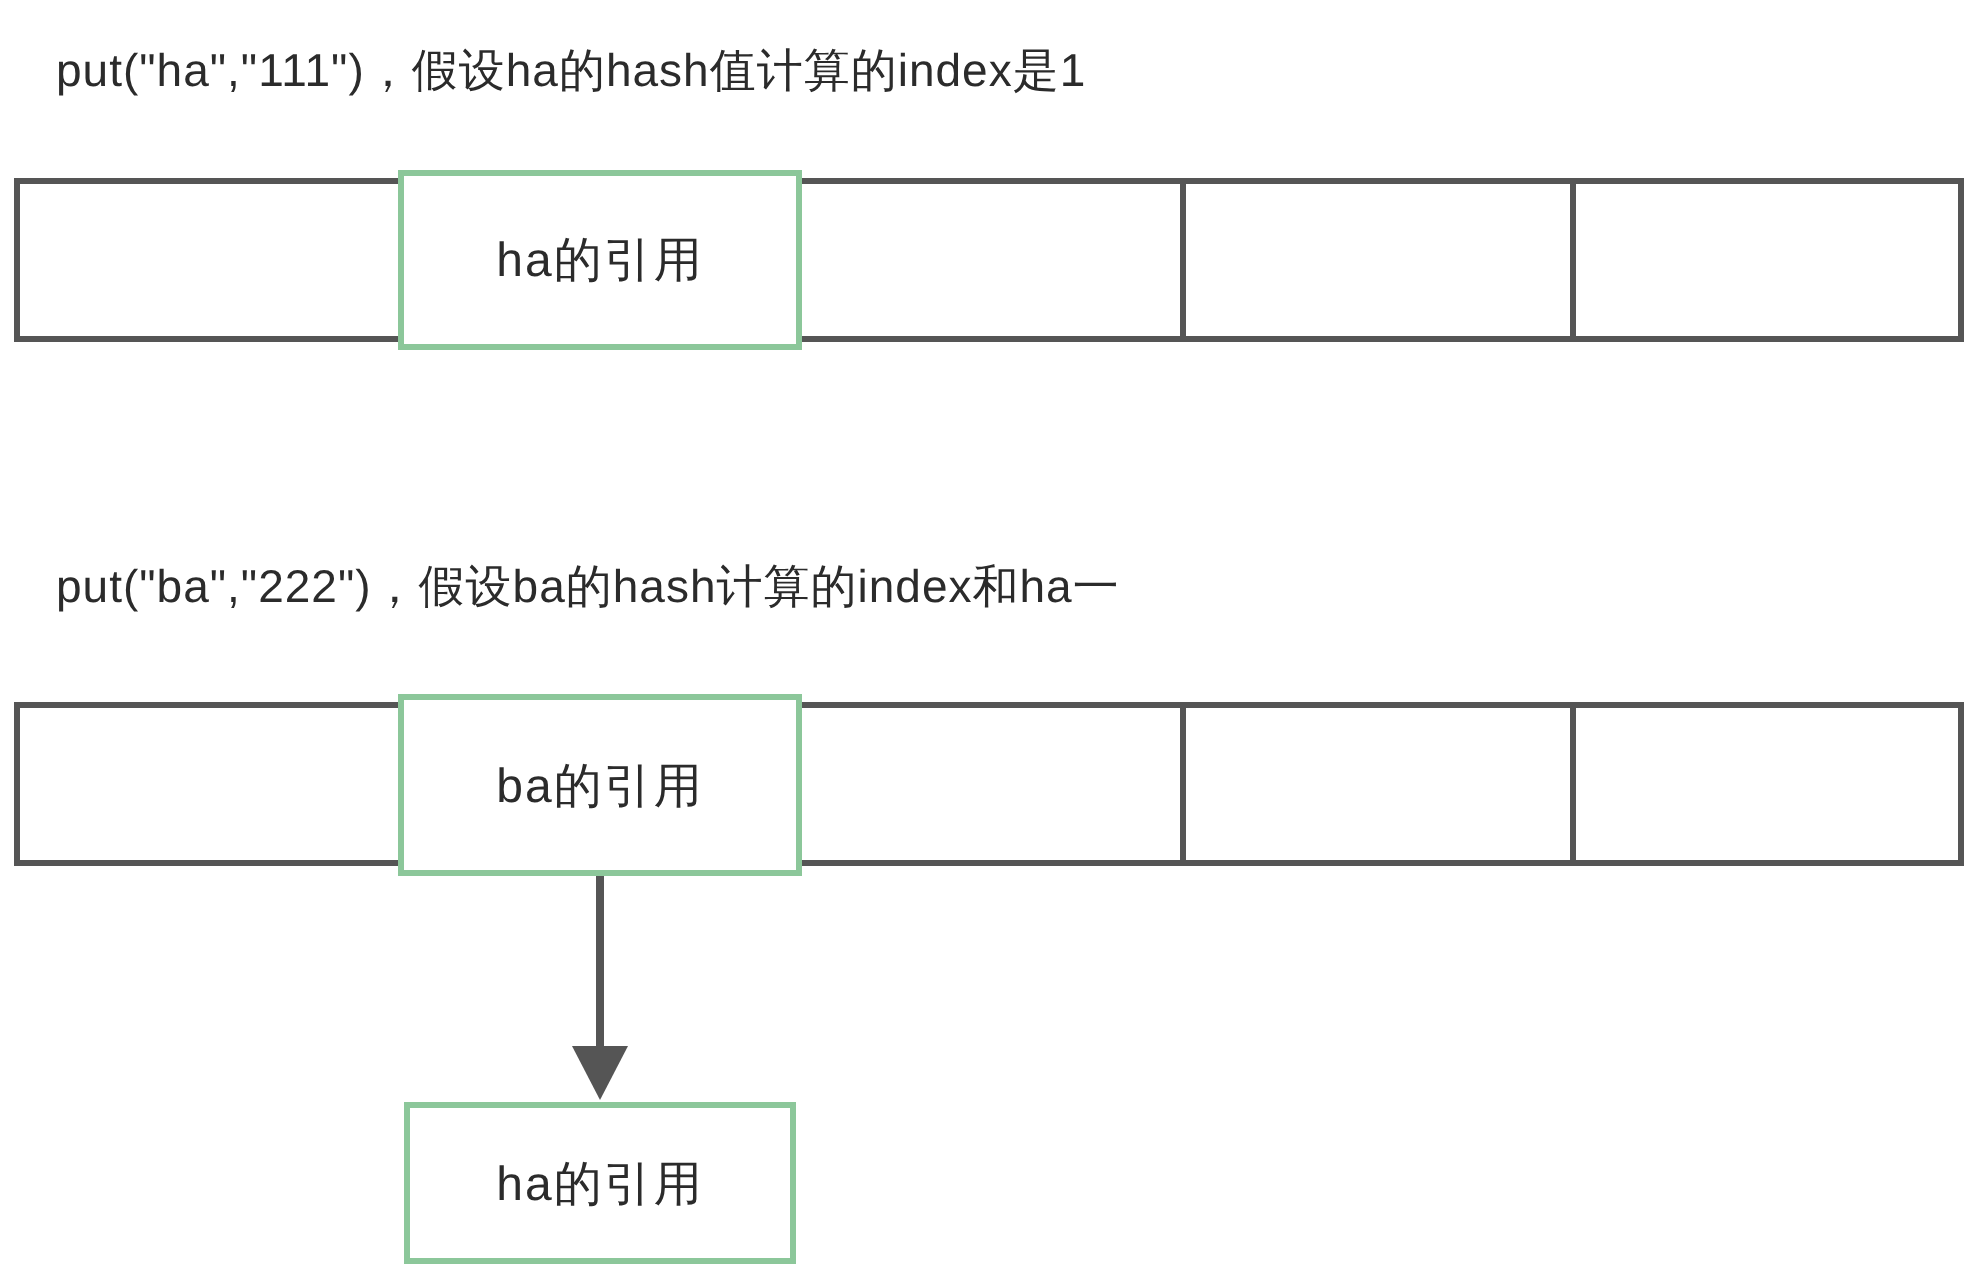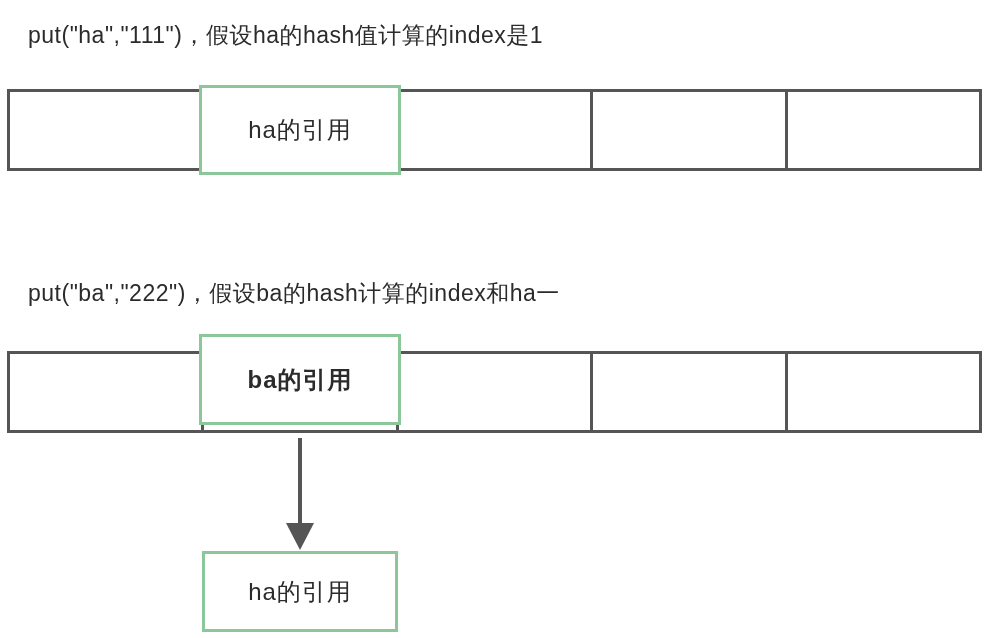--- a/index.html
+++ b/index.html
@@ -46,21 +46,21 @@
     background: #ffffff;
     z-index: 2;
     display: flex;
     align-items: center;
     justify-content: center;
     font-size: 24px;
     color: var(--text, #2b2b2b);
     letter-spacing: 1px;
   }
   #hl1 { top: 85px;  height: 90px; }
-  #hl2 { top: 334px; height: 91px; font-weight: bold; }
+  #hl2 { top: 347px; height: 91px; }
 
   #arrow-line {
     position: absolute;
     left: 298px;
     top: 438px;
     width: 4px;
     height: 90px;
     background: var(--dark, #555555);
     z-index: 1;
   }

